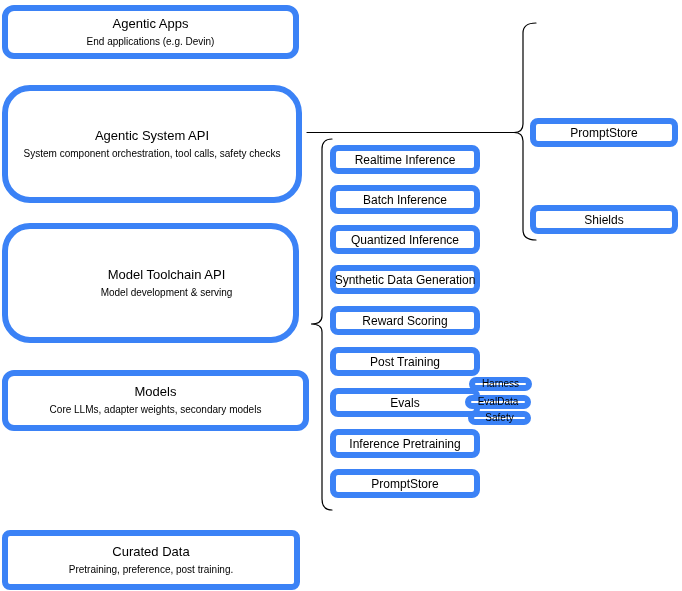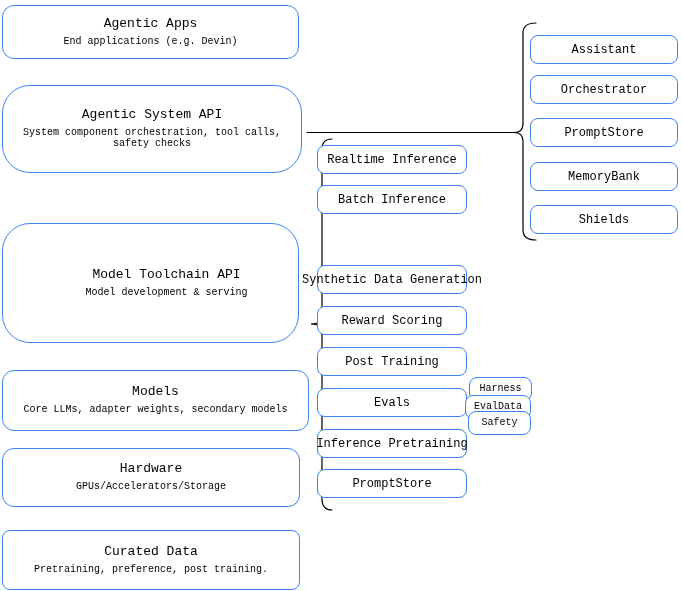--- a/index.html
+++ b/index.html
@@ -14,50 +14,49 @@
   }
   .overlay {
     position: absolute;
     left: 0; top: 0;
     width: 682px; height: 591px;
     pointer-events: none;
   }
   .box, .node, .pill {
     position: absolute;
     background: #ffffff;
-    border: 1px solid #3b82f6;
+    border: 6px solid #3b82f6;
     box-sizing: border-box;
     display: flex;
     align-items: center;
     justify-content: center;
     text-align: center;
-    font-family: Liberation Mono, monospace;
   }
   .box {
     flex-direction: column;
     gap: 4px;
     padding: 2px 6px;
   }
   .box .title { font-size: 13px; line-height: 1.15; }
   .box .subtitle { font-size: 10px; line-height: 1.15; }
   .node {
-    left: 317px;
+    left: 330px;
     width: 150px;
     height: 29px;
     border-radius: 8px;
     font-size: 12px;
     white-space: nowrap;
   }
   .rnode {
     left: 530px;
     width: 148px;
     height: 29px;
   }
   .pill {
-    height: 24px;
+    height: 14px;
     border-radius: 8px;
     font-size: 10px;
     line-height: 1;
     white-space: nowrap;
     z-index: 2;
     text-align: center;
   }
 </style>
 </head>
 <body>
@@ -68,57 +67,51 @@
     <path d="M 307 132.5 H 514" fill="none" stroke="#000000" stroke-width="1.2" stroke-linecap="round"></path>
     <path d="M 332 139 Q 322 139 322 149 L 322 316 Q 322 324 311 324 Q 322 324 322 332 L 322 499 Q 322 510 332 510" fill="none" stroke="#000000" stroke-width="1.2" stroke-linecap="round"></path>
     <path d="M 536 23 Q 523 23 523 33 L 523 124 Q 523 132.5 514 132.5 Q 523 132.5 523 141 L 523 230 Q 523 240 536 240" fill="none" stroke="#000000" stroke-width="1.2" stroke-linecap="round"></path>
   </svg>
 
   <div class="box" style="left:2px; top:5px; width:297px; height:54px; border-radius:12px;">
     <div class="title">Agentic Apps</div>
     <div class="subtitle">End applications (e.g. Devin)</div>
   </div>
 
-  <div class="box" style="left:2px; top:85px; width:300px; height:88px; border-radius:28px;">
+  <div class="box" style="left:2px; top:85px; width:300px; height:118px; border-radius:28px;">
     <div class="title">Agentic System API</div>
     <div class="subtitle">System component orchestration, tool calls, safety checks</div>
   </div>
 
   <div class="box" style="left:2px; top:223px; width:297px; height:120px; border-radius:28px;padding-left:38px;">
     <div class="title">Model Toolchain API</div>
     <div class="subtitle">Model development &amp; serving</div>
   </div>
 
   <div class="box" style="left:2px; top:370px; width:307px; height:61px; border-radius:12px;">
     <div class="title">Models</div>
     <div class="subtitle">Core LLMs, adapter weights, secondary models</div>
   </div>
 
-  <div class="box" style="left:2px; top:448px; width:298px; height:59px; border-radius:12px;">
-    <div class="title">Hardware</div>
-    <div class="subtitle">GPUs/Accelerators/Storage</div>
-  </div>
 
   <div class="box" style="left:2px; top:530px; width:298px; height:60px; border-radius:8px;">
     <div class="title">Curated Data</div>
     <div class="subtitle">Pretraining, preference, post training.</div>
   </div>
 
   <div class="node" style="top:145px;">Realtime Inference</div>
   <div class="node" style="top:185px;">Batch Inference</div>
+  <div class="node" style="top:225px;">Quantized Inference</div>
   <div class="node" style="top:265px;">Synthetic Data Generation</div>
   <div class="node" style="top:306px;">Reward Scoring</div>
   <div class="node" style="top:347px;">Post Training</div>
   <div class="node" style="top:388px;">Evals</div>
   <div class="node" style="top:429px;">Inference Pretraining</div>
   <div class="node" style="top:469px;">PromptStore</div>
 
   <div class="pill" style="left:469px; top:377px; width:63px;">Harness</div>
   <div class="pill" style="left:465px; top:395px; width:66px;">EvalData</div>
   <div class="pill" style="left:468px; top:411px; width:63px;">Safety</div>
 
-  <div class="node rnode" style="top:35px;">Assistant</div>
-  <div class="node rnode" style="top:75px;">Orchestrator</div>
   <div class="node rnode" style="top:118px;">PromptStore</div>
-  <div class="node rnode" style="top:162px;">MemoryBank</div>
   <div class="node rnode" style="top:205px;">Shields</div>
 
 </div>
 
 </body></html>

